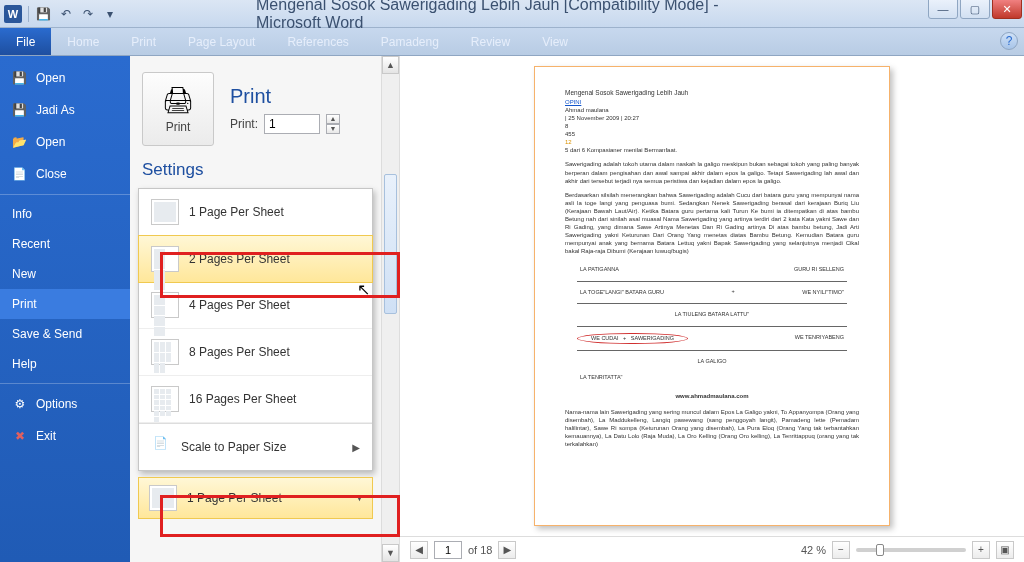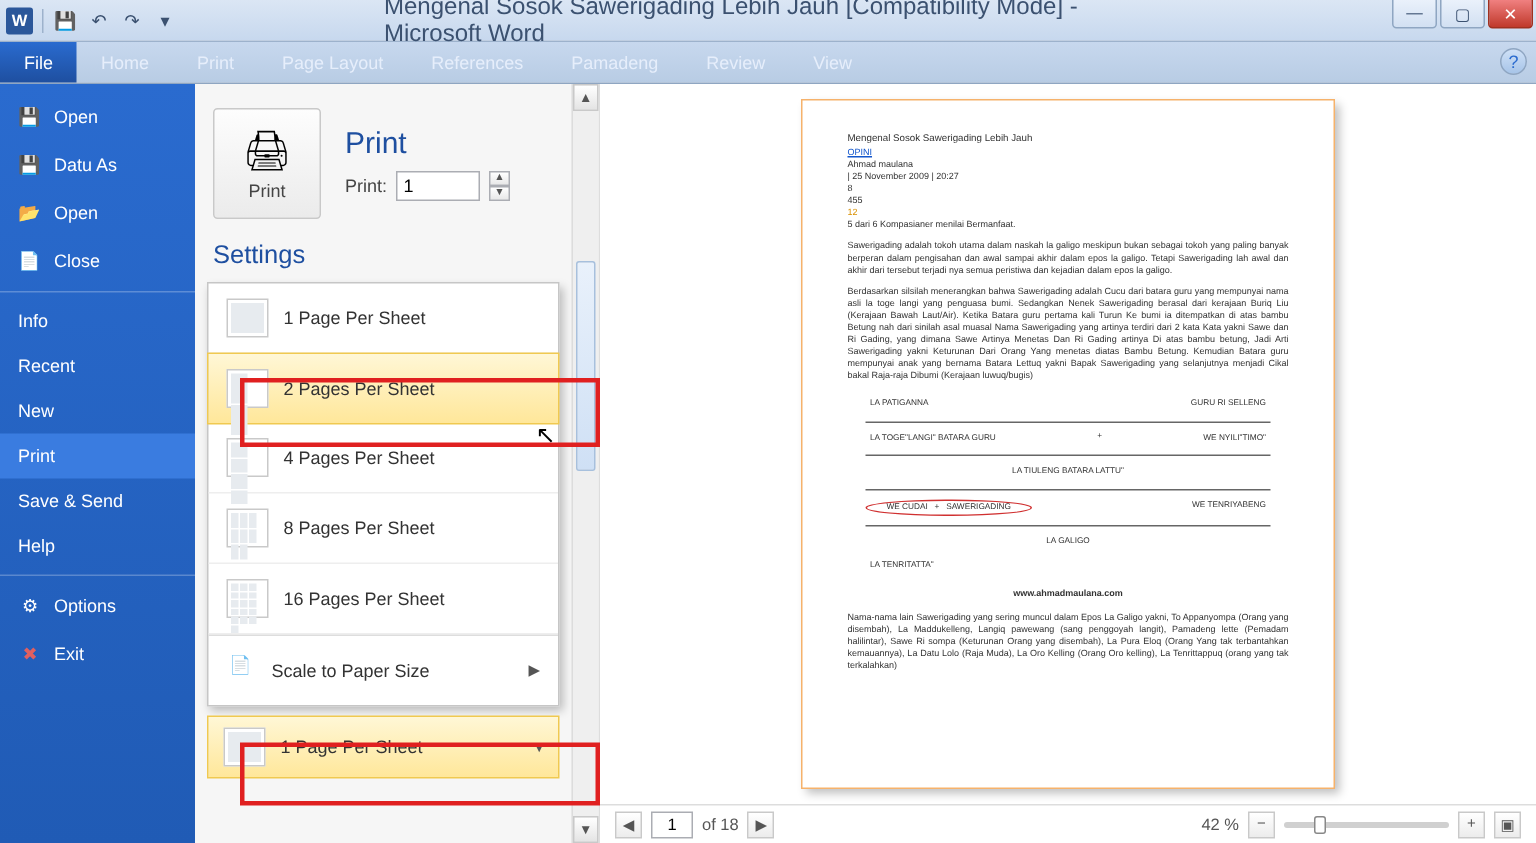--- a/index.html
+++ b/index.html
@@ -126,21 +126,21 @@
 </div>
 
 <div class="main">
   <div class="filemenu">
     <div class="item">
         <span class="ic">💾</span>
         <span>Open</span>
       </div>
     <div class="item">
         <span class="ic">💾</span>
-        <span>Datu As</span>
+        <span>Jadi As</span>
       </div>
     <div class="item">
         <span class="ic">📂</span>
         <span>Open</span>
       </div>
     <div class="item">
         <span class="ic">📄</span>
         <span>Close</span>
       </div>
     <div class="line"></div>

